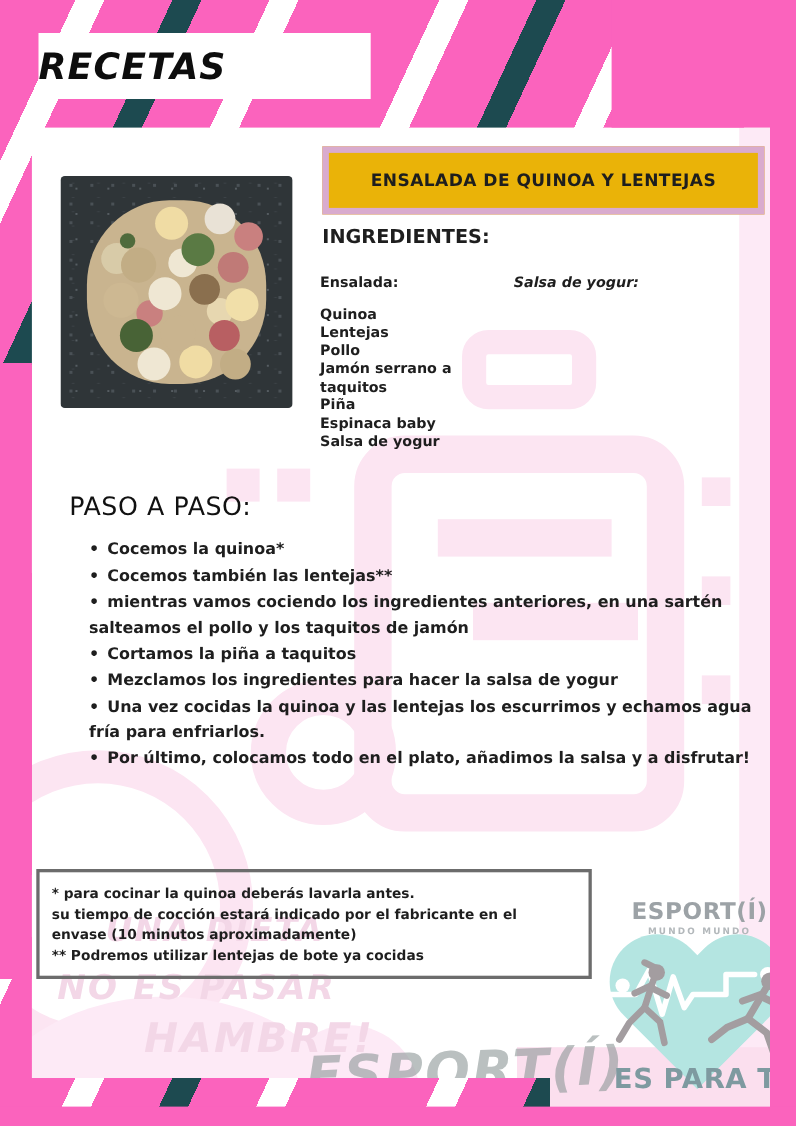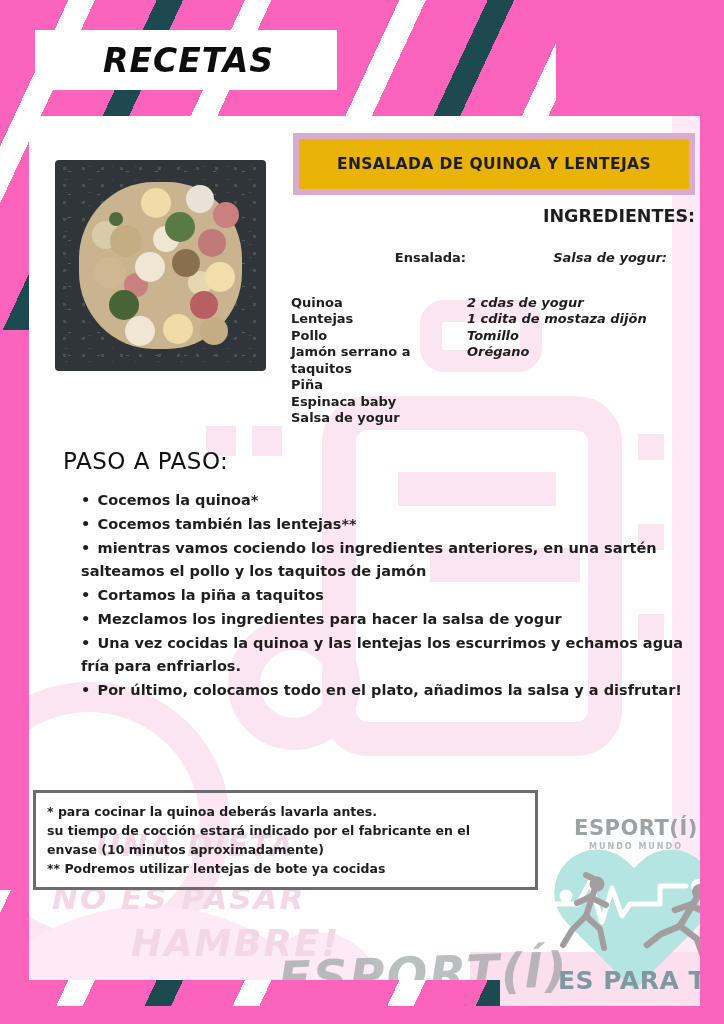--- a/index.html
+++ b/index.html
@@ -31,21 +31,21 @@
   .frame-top{left:0;top:0;width:724px;height:116px;}
   .frame-top-solid{position:absolute;z-index:5;left:556px;top:0;width:168px;height:116px;background:var(--pink);}
   .frame-left{left:0;top:0;width:29px;height:1024px;}
   .frame-left-solid{position:absolute;z-index:5;left:0;top:330px;width:29px;height:560px;background:var(--pink);}
   .frame-right{left:700px;top:0;width:24px;height:1024px;background:var(--pink);}
   .frame-bottom{left:0;top:1006px;width:724px;height:18px;background:var(--pink);}
   .frame-bottom-stripes{left:0;top:980px;width:500px;height:27px;}
 
   
   .recetas-box{position:absolute;z-index:6;left:35px;top:30px;width:302px;height:60px;background:#fff;display:flex;align-items:center;}
-  .recetas-box .brand{padding-left:68px;font-size:33px;font-weight:bold;font-style:italic;letter-spacing:1px;color:#0d0d0d;}
+  .recetas-box .brand{font-size:33px;font-weight:bold;font-style:italic;letter-spacing:1px;color:#0d0d0d;}
 
   
   .wm{position:absolute;z-index:0;}
   .wm-ring{border-radius:50%;border:32px solid var(--wm);}
   .wm-rect{border:34px solid var(--wm);border-radius:46px;}
   .wm-tab{border:22px solid var(--wm);border-radius:24px;}
   .wm-fill{background:var(--wm);}
   .wm-fill2{background:var(--wm2);}
   .wm-script{position:absolute;z-index:1;font-style:italic;font-weight:bold;color:var(--script);letter-spacing:2px;}
   .wm-esport{position:absolute;z-index:2;left:278px;top:946px;font-size:48px;font-style:italic;font-weight:bold;letter-spacing:2px;color:rgba(143,154,154,0.62);transform:rotate(-2deg);white-space:nowrap;}
@@ -62,23 +62,23 @@
       64px 8px 0 8px #5a7a44, 96px 24px 0 7px #c07a77, -6px 54px 0 9px #cdb892,
       34px 48px 0 8px #efe7d3, 70px 44px 0 7px #8a6f4e, 104px 58px 0 8px #f1dfa9,
       8px 86px 0 8px #486336, 46px 84px 0 9px #c9b48f, 88px 86px 0 7px #b85f62,
       24px 112px 0 8px #efe7d3, 62px 110px 0 8px #f0dca4, 98px 112px 0 7px #c2ad85,
       -10px 16px 0 7px #d8cba8, 110px -4px 0 6px #c9807f, 50px 20px 0 6px #efe7d3,
       20px 66px 0 5px #c9807f, 84px 64px 0 5px #e7d7b0;}
 
   
   .title-box{position:absolute;z-index:2;left:293px;top:133px;width:402px;height:62px;border:6px solid var(--boxborder);background:#eab308;display:flex;align-items:center;justify-content:center;}
   .title-box .title{font-size:15.5px;font-weight:bold;letter-spacing:.4px;color:var(--ink);text-align:center;}
-  .ingredients-heading{position:absolute;z-index:2;left:293px;top:206px;width:402px;text-align:right;font-size:17.5px;font-weight:bold;color:var(--ink);}
+  .ingredients-heading{position:absolute;z-index:2;left:293px;top:206px;width:402px;text-align:left;font-size:17.5px;font-weight:bold;color:var(--ink);}
   .ing-col{position:absolute;z-index:2;top:250px;font-size:13px;font-weight:bold;color:var(--ink);line-height:16.5px;}
-  .ing-col .col-heading{margin-bottom:28px;text-align:right;}
+  .ing-col .col-heading{margin-bottom:12px;}
   .ing-col-left{left:291px;width:175px;}
   .ing-col-right{left:467px;width:200px;font-style:italic;}
   .steps-heading{position:absolute;z-index:2;left:63px;top:448px;font-size:23px;font-weight:normal;letter-spacing:.5px;color:#111;}
   .steps{position:absolute;z-index:2;left:57px;top:489px;width:614px;font-size:14.5px;font-weight:bold;color:var(--ink);line-height:23px;margin-left:24px;}
   .step{margin-bottom:1px;}
   .step::before{content:"•\2002";}
 
   
   .note-box{position:absolute;z-index:3;left:33px;top:790px;width:505px;min-height:99px;border:3px solid var(--notegray);padding:9px 11px;font-size:12.5px;font-weight:bold;color:var(--ink);line-height:19px;background:transparent;}
 
@@ -139,27 +139,20 @@
         <div class="ing-item">Pollo</div>
         <div class="ing-item">Jamón serrano a taquitos</div>
         <div class="ing-item">Piña</div>
         <div class="ing-item">Espinaca baby</div>
         <div class="ing-item">Salsa de yogur</div>
       </div>
   </div>
 
   <div class="ing-col ing-col-right">
     <div class="col-heading">Salsa de yogur:</div>
-    <div>
-
-    <div class="ing-item">2 cdas de yogur</div>
-        <div class="ing-item">1 cdita de mostaza dijön</div>
-        <div class="ing-item">Tomillo</div>
-        <div class="ing-item">Orégano</div>
-      </div>
   </div>
 
   <div class="steps-heading">PASO A PASO:</div>
   <div class="steps">
 
   <div class="step">Cocemos la quinoa*</div>
       <div class="step">Cocemos también las lentejas**</div>
       <div class="step">mientras vamos cociendo los ingredientes anteriores, en una sartén salteamos el pollo y los taquitos de jamón</div>
       <div class="step">Cortamos la piña a taquitos</div>
       <div class="step">Mezclamos los ingredientes para hacer la salsa de yogur</div>

